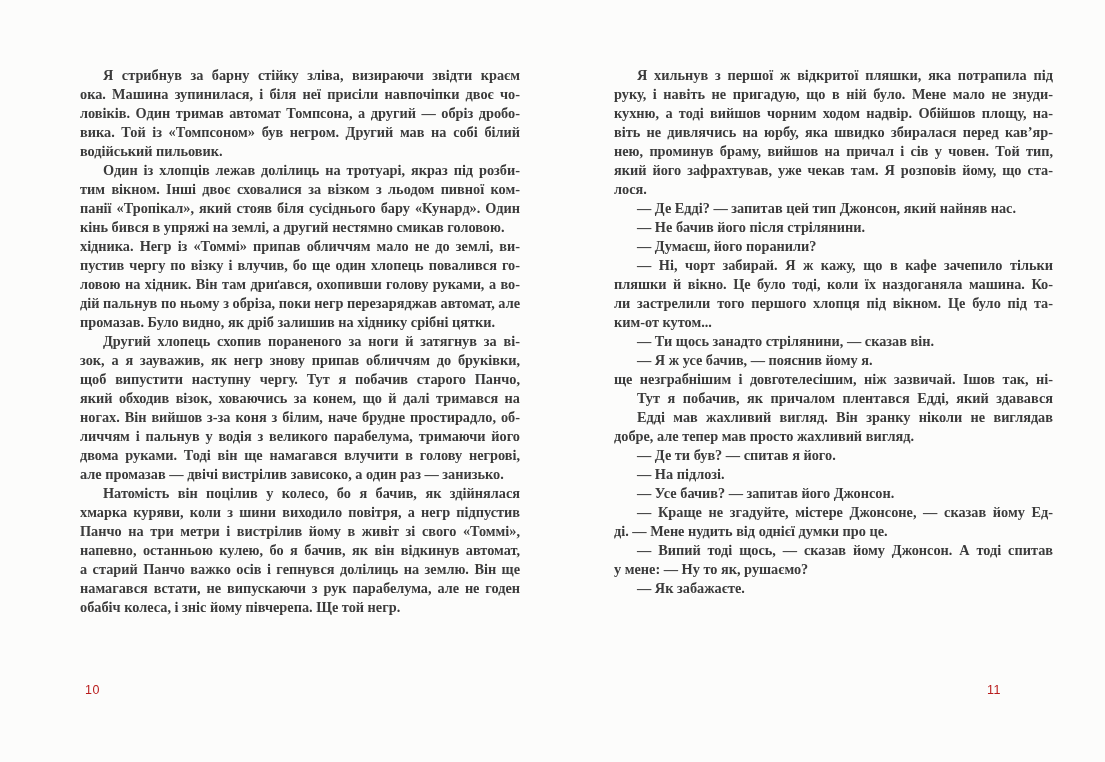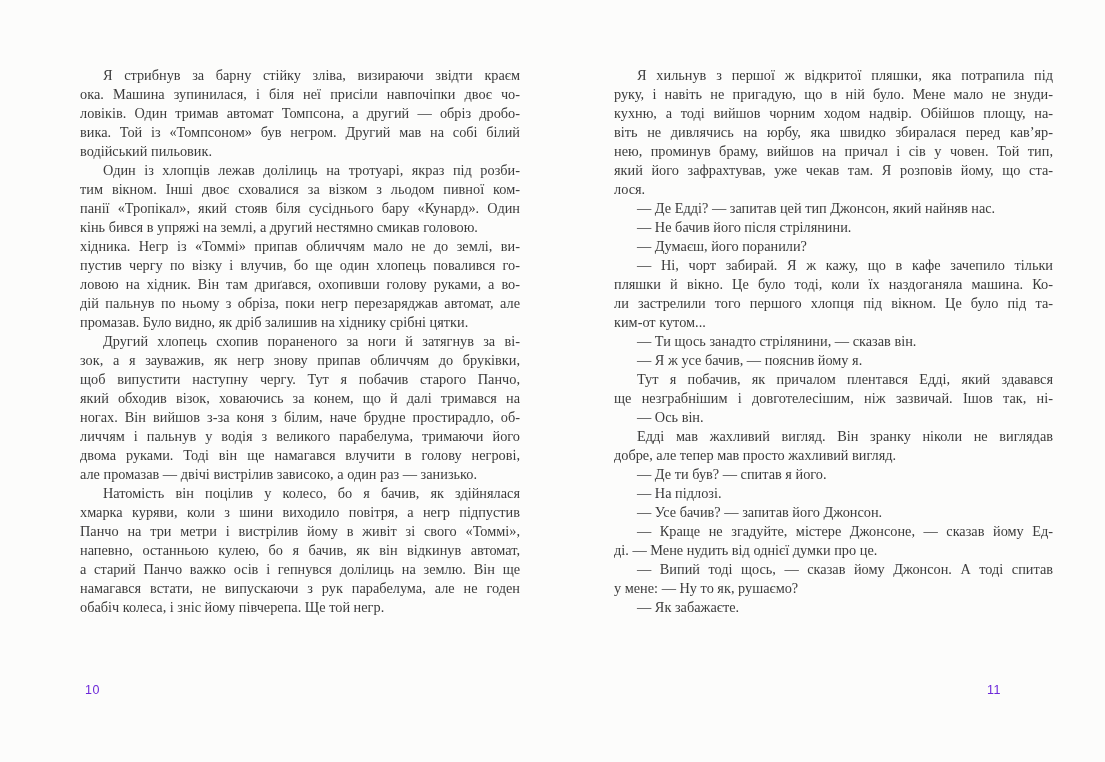--- a/index.html
+++ b/index.html
@@ -21,20 +21,21 @@
     top: 0;
     height: 762px;
   }
   .page-left  { left: 80px;  width: 440px; }
   .page-right { left: 614px; width: 439px; }
   .text-block {
     position: absolute;
     top: 66px;
     left: 0;
     right: 0;
+    font-weight: bold;
   }
   .line {
     font-family: "Liberation Serif", "DejaVu Serif", serif;
     font-size: 14.3px;
     line-height: 19px;
     height: 19px;
     color: #3b3b3b;
     white-space: nowrap;
     text-align: justify;
     text-align-last: justify;
@@ -45,21 +46,21 @@
   }
   .line.indent {
     text-indent: 23px;
   }
   .page-number {
     position: absolute;
     top: 684px;
     font-family: "Liberation Sans", "DejaVu Sans", sans-serif;
     font-size: 12.5px;
     line-height: 1;
-    color: #6d28d9;
+    color: #b91c1c;
     letter-spacing: 0.5px;
   }
   .pn-left  { left: 5px; }
   .pn-right { right: 52px; }
 </style>
 </head>
 <body>
 
 <div class="spread">
 
@@ -109,23 +110,22 @@
         <div class="line last">лося.</div>
         <div class="line last indent">— Де Едді? — запитав цей тип Джонсон, який найняв нас.</div>
         <div class="line last indent">— Не бачив його після стрілянини.</div>
         <div class="line last indent">— Думаєш, його поранили?</div>
         <div class="line indent">— Ні, чорт забирай. Я ж кажу, що в кафе зачепило тільки</div>
         <div class="line">пляшки й вікно. Це було тоді, коли їх наздоганяла машина. Ко-</div>
         <div class="line">ли застрелили того першого хлопця під вікном. Це було під та-</div>
         <div class="line last">ким-от кутом...</div>
         <div class="line last indent">— Ти щось занадто стрілянини, — сказав він.</div>
         <div class="line last indent">— Я ж усе бачив, — пояснив йому я.</div>
+        <div class="line">ще незграбнішим і довготелесішим, ніж зазвичай. Ішов так, ні-</div>
         <div class="line indent">Тут я побачив, як причалом плентався Едді, який здавався</div>
-        <div class="line">ще незграбнішим і довготелесішим, ніж зазвичай. Ішов так, ні-</div>
-        <div class="line last indent">— Ось він.</div>
         <div class="line indent">Едді мав жахливий вигляд. Він зранку ніколи не виглядав</div>
         <div class="line last">добре, але тепер мав просто жахливий вигляд.</div>
         <div class="line last indent">— Де ти був? — спитав я його.</div>
         <div class="line last indent">— На підлозі.</div>
         <div class="line last indent">— Усе бачив? — запитав його Джонсон.</div>
         <div class="line indent">— Краще не згадуйте, містере Джонсоне, — сказав йому Ед-</div>
         <div class="line last">ді. — Мене нудить від однієї думки про це.</div>
         <div class="line indent">— Випий тоді щось, — сказав йому Джонсон. А тоді спитав</div>
         <div class="line last">у мене: — Ну то як, рушаємо?</div>
         <div class="line last indent">— Як забажаєте.</div>

